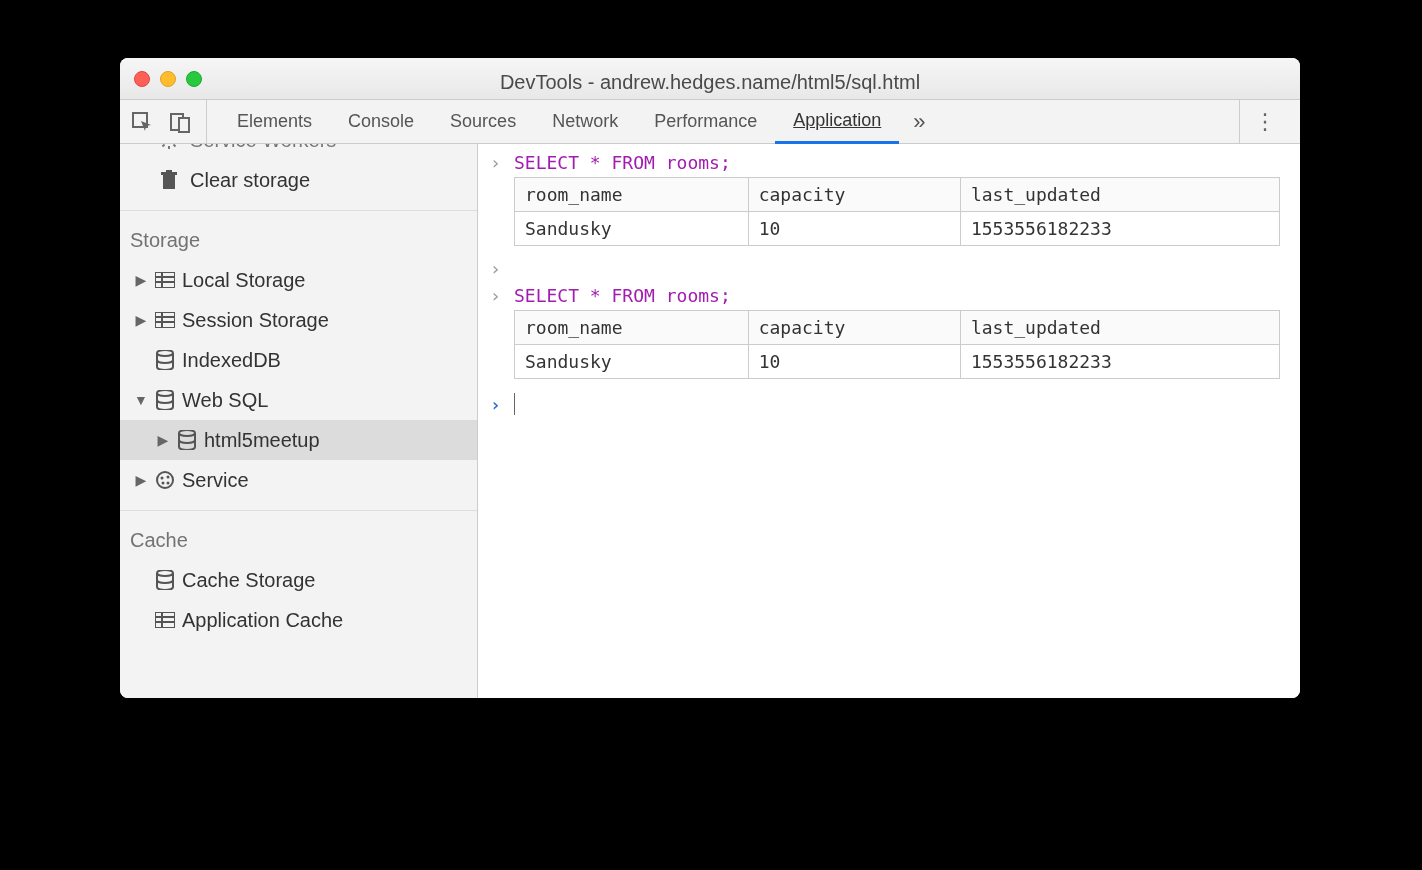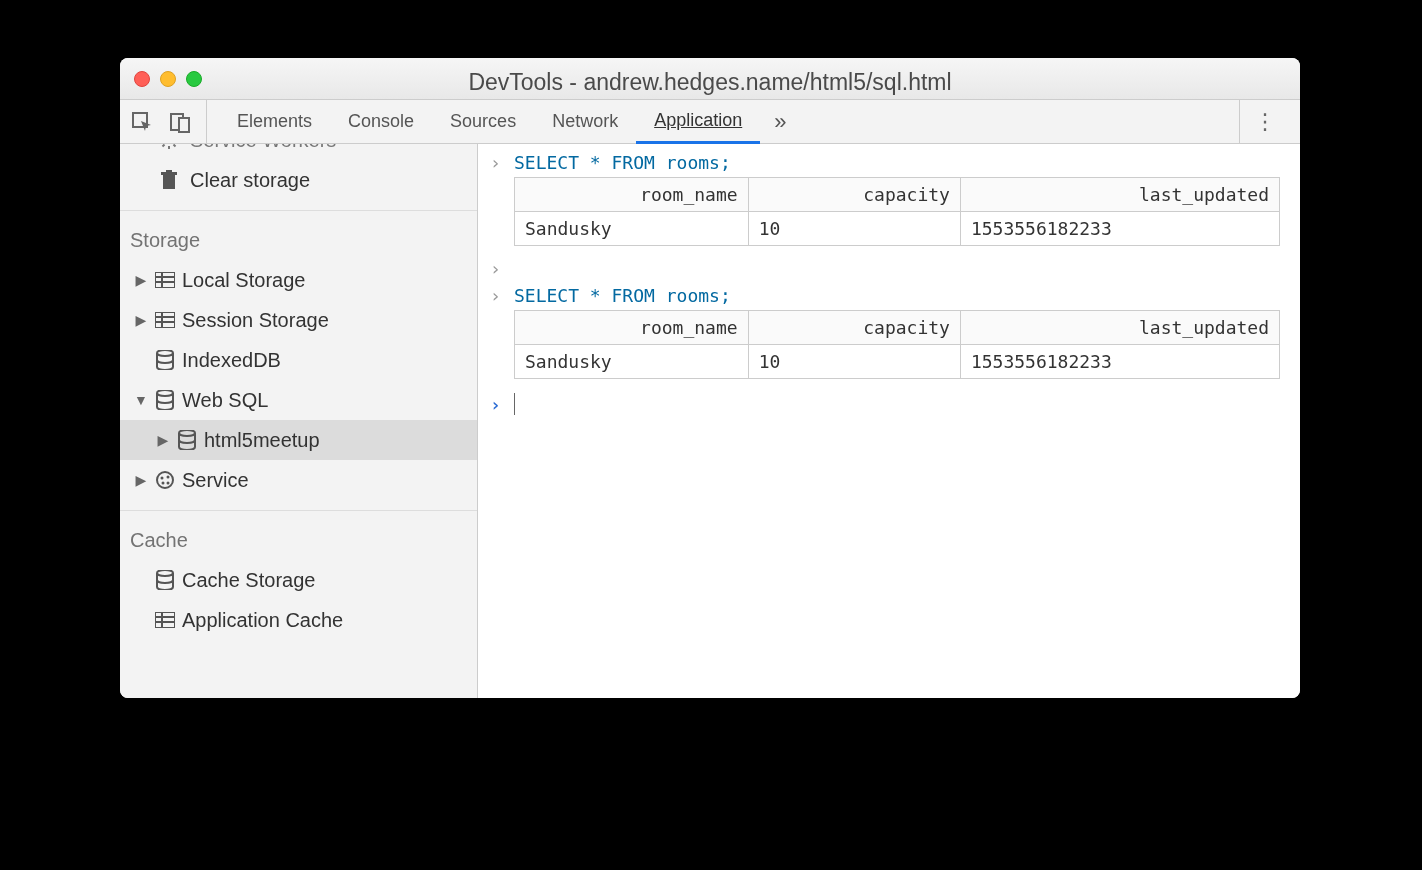--- a/index.html
+++ b/index.html
@@ -37,21 +37,21 @@
     padding-left: 14px;
   }
   .tl { width: 16px; height: 16px; border-radius: 50%; }
   .tl.red { background: #ff5f57; border: 1px solid #e0443e; }
   .tl.yellow { background: #ffbd2e; border: 1px solid #dea123; }
   .tl.green { background: #28c940; border: 1px solid #1aab29; }
   .title {
     position: absolute;
     left: 0; right: 0;
     text-align: center;
-    font-size: 23px;
+    font-size: 20px;
     color: #4a4a4a;
     pointer-events: none;
     margin-top: 8px;
   }
   .tabbar {
     height: 44px;
     background: #f3f3f3;
     border-bottom: 1px solid #ccc;
     display: flex;
     align-items: flex-start;
@@ -157,35 +157,35 @@
     overflow: auto;
     padding: 4px 6px;
   }
   .qline {
     display: flex;
     align-items: flex-start;
     gap: 10px;
     padding: 4px 0 2px 6px;
   }
   .qprompt { color: #9a9a9a; width: 14px; }
-  .qsql { color: #0369a1; }
+  .qsql { color: #a21caf; }
   .result-table {
     margin: 2px 0 8px 30px;
     border-collapse: collapse;
     width: calc(100% - 44px);
     font-family: Menlo, Consolas, monospace;
     font-size: 18px;
   }
   .result-table th, .result-table td {
     border: 1px solid #ccc;
     padding: 6px 10px;
     text-align: left;
     font-weight: normal;
   }
-  .result-table th { background: #fafafa; text-align: right; }
+  .result-table th { background: #fafafa; }
   .result-table tr.alt td { background: #f1f7fc; }
   .input-line {
     display: flex;
     align-items: center;
     gap: 10px;
     padding: 6px 0 2px 6px;
   }
   .input-prompt { color: #2b6cd4; font-weight: bold; width: 14px; }
   .caret {
     width: 1px; height: 22px; background: #666;
@@ -219,20 +219,21 @@
             <rect x="2" y="3" width="12" height="16" fill="none" stroke="#666" stroke-width="2"></rect>
             <rect x="10" y="7" width="10" height="14" fill="#f3f3f3" stroke="#666" stroke-width="2"></rect>
           </svg>
       </div>
     </div>
     <div class="tabs">
       <div class="tab">Elements</div>
       <div class="tab">Console</div>
       <div class="tab">Sources</div>
       <div class="tab">Network</div>
+      <div class="tab">Performance</div>
       <div class="tab active">Application</div>
       <div class="more-tabs">»</div>
     </div>
     <div class="tabbar-right">
       <span class="vdots">⋮</span>
     </div>
   </div>
 
   <div class="body">
 

